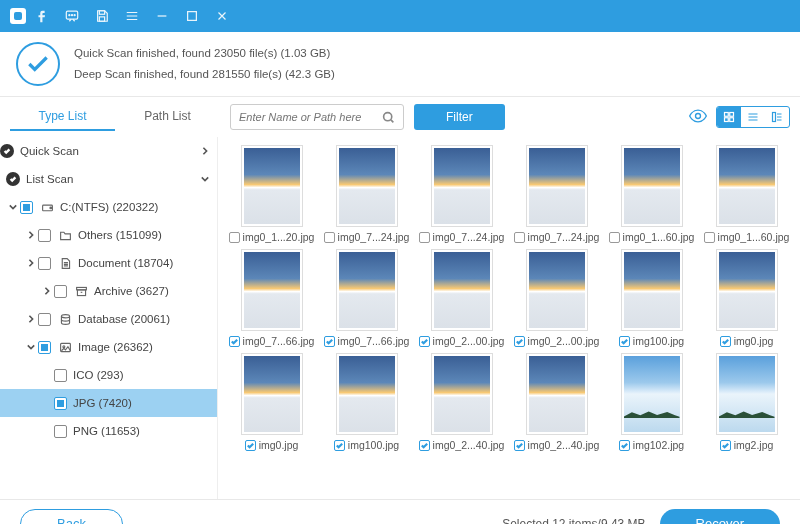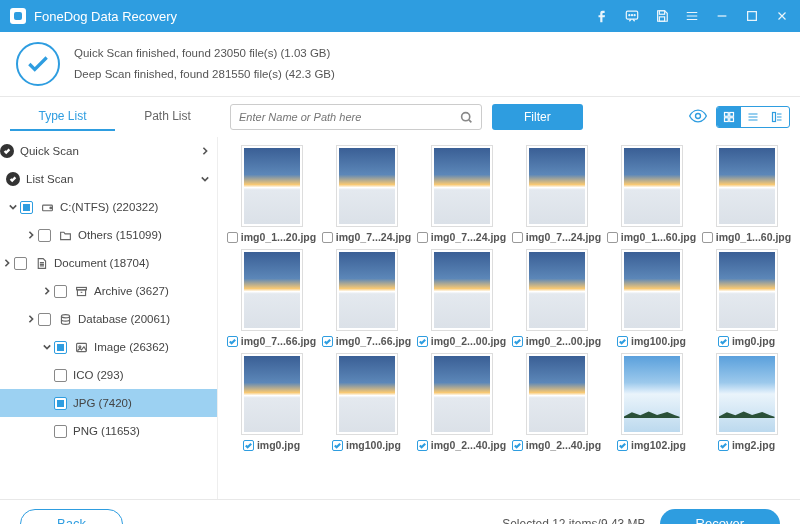--- a/index.html
+++ b/index.html
@@ -14,21 +14,21 @@
 
 .summary { display: flex; align-items: center; padding: 10px 16px; gap: 14px; border-bottom: 1px solid #e8e8e8; }
 .summary .check { width: 44px; height: 44px; border: 2.5px solid #2e9de0; border-radius: 50%; display: flex; align-items: center; justify-content: center; }
 .summary .check svg { width: 26px; height: 26px; stroke: #2e9de0; stroke-width: 3; fill: none; }
 .summary .lines { font-size: 11.5px; color: #555; line-height: 1.8; }
 
 .toolbar { display: flex; align-items: center; padding: 6px 10px; gap: 10px; }
 .tabs { display: flex; width: 210px; }
 .tab { flex: 1; text-align: center; padding: 6px 0; font-size: 12px; color: #666; cursor: pointer; }
 .tab.active { color: #2e9de0; border-bottom: 2px solid #2e9de0; }
-.search { display: flex; align-items: center; border: 1px solid #ccc; border-radius: 3px; height: 26px; padding: 0 8px; width: 252px; }
+.search { display: flex; align-items: center; border: 1px solid #ccc; border-radius: 3px; height: 26px; padding: 0 8px; width: 174px; }
 .search input { border: none; outline: none; flex: 1; font-size: 11px; color: #444; font-style: italic; }
 .search svg { width: 13px; height: 13px; stroke: #888; fill: none; stroke-width: 2; }
 .filterbtn { background: #2e9de0; color: #fff; border: none; height: 26px; padding: 0 32px; border-radius: 3px; font-size: 12px; cursor: pointer; }
 .spacer { flex: 1; }
 .viewctrls { display: flex; align-items: center; gap: 8px; }
 .eye svg { width: 20px; height: 20px; stroke: #2e9de0; fill: none; stroke-width: 1.6; }
 .viewgroup { display: flex; border: 1px solid #2e9de0; border-radius: 3px; overflow: hidden; }
 .viewbtn { width: 24px; height: 20px; display: flex; align-items: center; justify-content: center; cursor: pointer; }
 .viewbtn.active { background: #2e9de0; }
 .viewbtn svg { width: 12px; height: 12px; stroke: #2e9de0; fill: none; stroke-width: 1.6; }
@@ -49,39 +49,38 @@
 .srow .icn svg { width: 13px; height: 13px; stroke: #666; fill: none; stroke-width: 1.4; }
 .srow .arrow-r { margin-left: auto; }
 .srow .arrow-r svg { width: 8px; height: 8px; stroke: #555; stroke-width: 2; fill: none; }
 
 .grid { flex: 1; padding: 8px; overflow-y: auto; display: grid; grid-template-columns: repeat(6, 1fr); gap: 6px 4px; align-content: start; }
 .cell { display: flex; flex-direction: column; align-items: center; }
 .thumb { width: 62px; height: 82px; border: 1px solid #ddd; padding: 2px; background: #fff; position: relative; }
 .sky { position: absolute; inset: 2px; background: linear-gradient(#3a5f95 0%, #5c87b8 35%, #f7c873 48%, #fff 52%, #e4e9ef 55%, #dbe1e8 100%); }
 .sky.island::after { content:""; position:absolute; left:0; right:0; bottom:18%; height:10%; background:#2a5038; clip-path: polygon(0 80%, 15% 20%, 30% 60%, 45% 10%, 60% 55%, 78% 18%, 92% 60%, 100% 80%, 100% 100%, 0 100%); }
 .sky.island { background: linear-gradient(#5aa0dc 0%, #9cc9ec 35%, #dfeefa 48%, #eaf4fb 50%, #bcd9ee 100%); }
-.cap { display: flex; align-items: center; margin-top: 4px; font-size: 10.5px; color: #555; gap: 3px; max-width: 90px; font-weight: bold; }
+.cap { display: flex; align-items: center; margin-top: 4px; font-size: 10.5px; color: #555; gap: 3px; max-width: 90px; }
 .cap .cbk { width: 11px; height: 11px; border: 1px solid #999; border-radius: 2px; flex-shrink: 0; display: flex; align-items: center; justify-content: center; }
 .cap .cbk.on { border-color: #2e9de0; }
 .cap .cbk.on svg { width: 9px; height: 9px; stroke: #2e9de0; stroke-width: 2.4; fill: none; }
 .cap .fn { white-space: nowrap; overflow: hidden; text-overflow: ellipsis; }
 
 .footer { height: 48px; border-top: 1px solid #e8e8e8; display: flex; align-items: center; padding: 0 20px; gap: 14px; }
 .btn { height: 30px; padding: 0 36px; border-radius: 15px; font-size: 13px; cursor: pointer; display: flex; align-items: center; justify-content: center; }
 .btn.back { border: 1.5px solid #2e9de0; color: #2e9de0; background: #fff; }
 .btn.recover { background: #2e9de0; color: #fff; border: none; }
 .footer .spacer { flex: 1; }
 .footer .status { font-size: 12px; color: #555; }
 </style>
 </head>
 <body>
 
 <div class="titlebar">
   <div class="logo"></div>
-  <div class="title">FoneDog Data Recovery</div>
   <div class="icons">
     <div class="ic">
         <svg viewBox="0 0 16 16">
           <path d="M10 2H8.5C6.5 2 6 3.5 6 5v2H4v2.5h2V15h2.5V9.5H11L11.5 7H8.5V5.2c0-.5.3-.7.8-.7H11V2z" fill="#fff" stroke="none"></path>
         </svg>
       </div>
     <div class="ic">
         <svg viewBox="0 0 16 16">
           <rect x="1.5" y="2.5" width="13" height="9" rx="1.5"></rect>
           <path d="M5 14l2-2.5M11 14l-2-2.5"></path>
@@ -221,21 +220,21 @@
           </svg>
         </div>
       <div class="cb"></div>
       <div class="icn">
           <svg viewBox="0 0 16 16">
             <path d="M2 4h4l1.5 2H14v7H2z"></path>
           </svg>
         </div>
       <span>Others (151099)</span>
     </div>
-    <div class="srow" style="">
+    <div class="srow" style="padding-left:24px">
       <div class="chev">
           <svg viewBox="0 0 10 10">
             <path d="M3 1l4 4-4 4"></path>
           </svg>
         </div>
       <div class="cb"></div>
       <div class="icn">
           <svg viewBox="0 0 16 16">
             <path d="M4 2h6l3 3v9H4z"></path>
             <path d="M6 7h5M6 9h5M6 11h5"></path>
@@ -268,21 +267,21 @@
       <div class="cb"></div>
       <div class="icn">
           <svg viewBox="0 0 16 16">
             <ellipse cx="8" cy="4" rx="5" ry="2"></ellipse>
             <path d="M3 4v8c0 1.1 2.2 2 5 2s5-.9 5-2V4"></path>
             <path d="M3 8c0 1.1 2.2 2 5 2s5-.9 5-2"></path>
           </svg>
         </div>
       <span>Database (20061)</span>
     </div>
-    <div class="srow" style="padding-left:40px">
+    <div class="srow" style="padding-left:24px">
       <div class="chev">
           <svg viewBox="0 0 10 10">
             <path d="M1 3l4 4 4-4"></path>
           </svg>
         </div>
       <div class="cb checked"></div>
       <div class="icn">
           <svg viewBox="0 0 16 16">
             <rect x="2" y="3" width="12" height="10" rx="1"></rect>
             <circle cx="6" cy="7" r="1.2"></circle>

